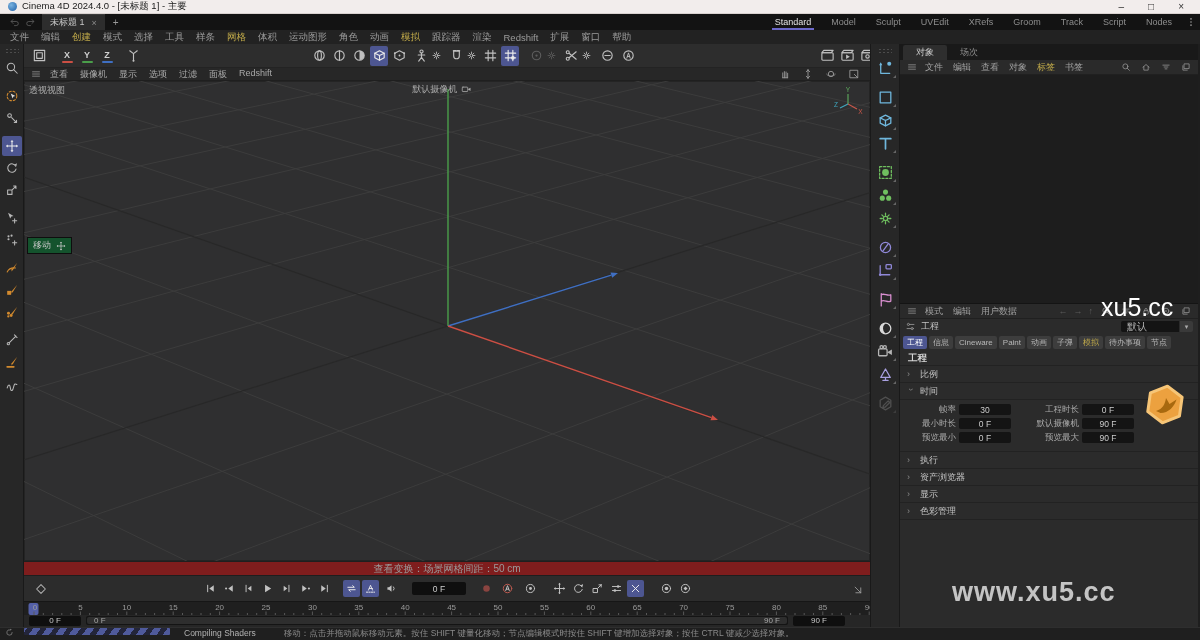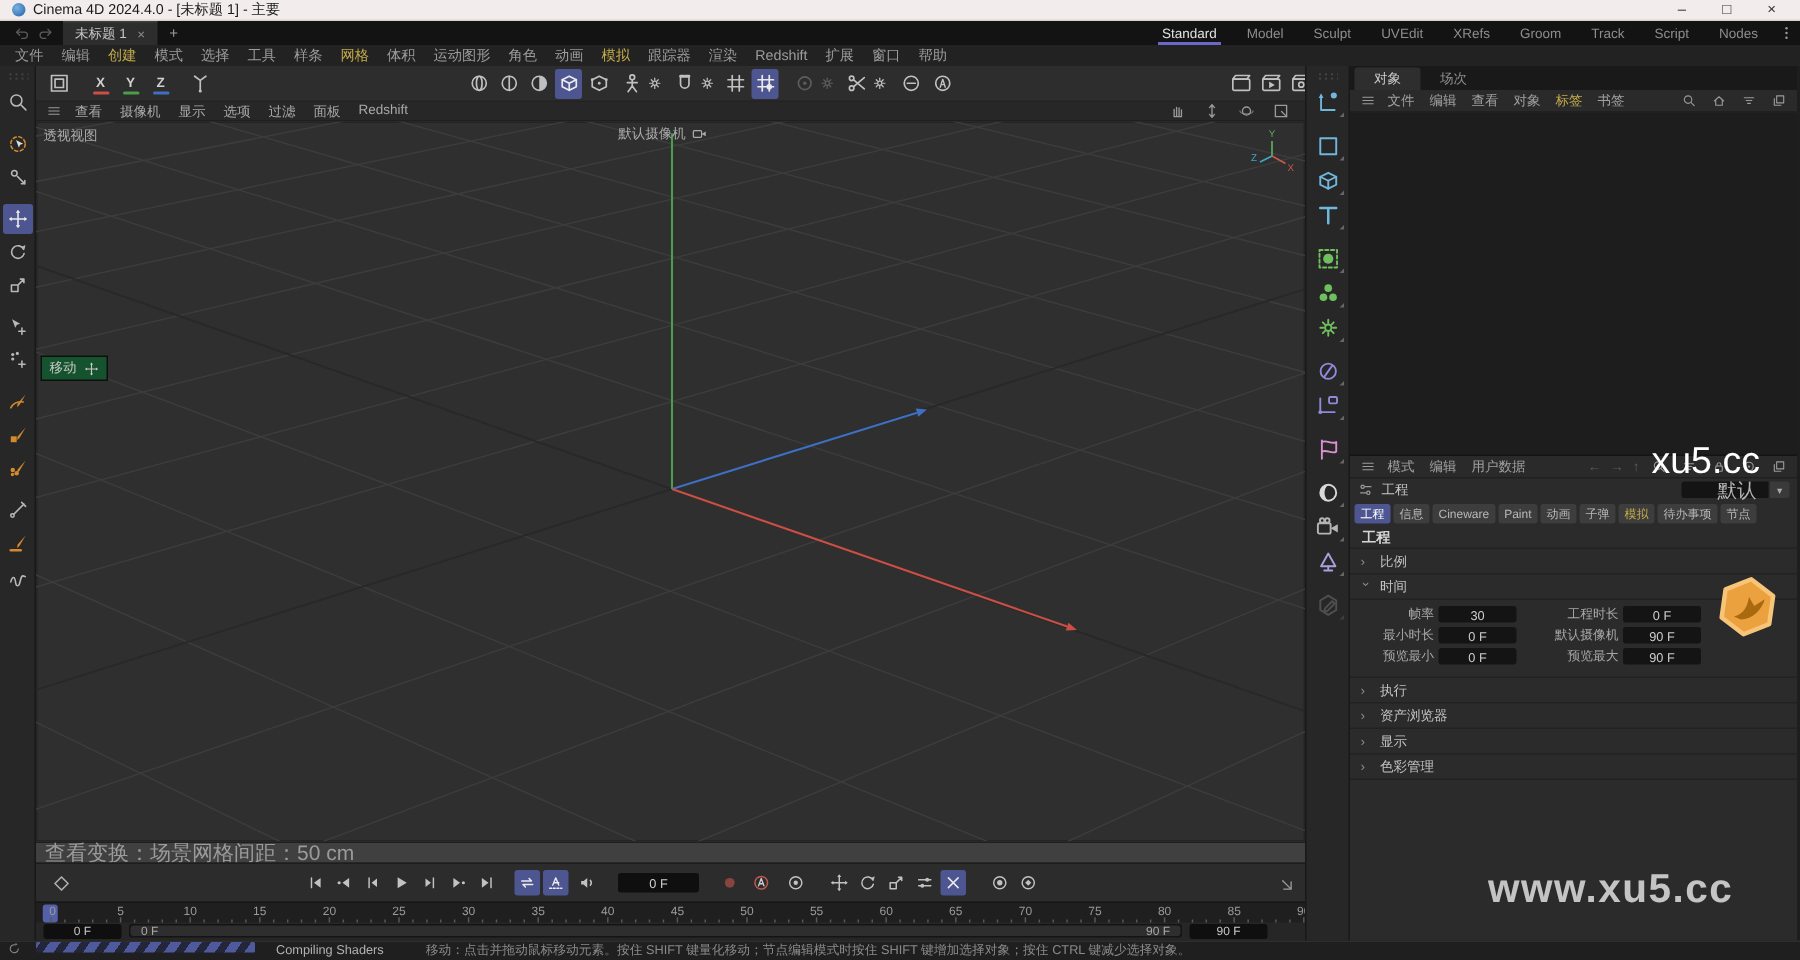--- a/index.html
+++ b/index.html
@@ -62,21 +62,21 @@
   .vp-nav .ic svg{width:12px;height:12px}
 
   .viewport{height:480px;position:relative;background:var(--viewport-bg);overflow:hidden;box-shadow:inset 0 0 0 1px #242424}
   #grid-svg{position:absolute;inset:0;width:846px;height:480px}
   .vp-label{position:absolute;left:5px;top:3px;font-size:9px;color:#ababab}
   .vp-cam{position:absolute;left:50%;transform:translateX(-58%);top:2px;font-size:9px;color:#ababab;display:flex;gap:4px;align-items:center}
   .vp-cam .ic svg{width:11px;height:11px}
   .vp-tooltip{position:absolute;left:3px;top:156px;background:#14532d;border:1px solid #0e0e0e;color:#c8c8c8;font-size:9px;padding:1px 5px;display:flex;gap:5px;}
   .vp-tooltip .ic svg{width:10px;height:10px}
   #gizmo{position:absolute;right:5px;top:4px;font-size:6.5px}
-  .vp-footer{height:14px;background:#404040;border-top:1px solid #1f1f1f;display:flex;justify-content:flex-start;align-items:center;font-size:14px;color:#9a9a9a;padding:0 6px}
+  .vp-footer{height:14px;background:#7f1d1d;border-top:1px solid #1f1f1f;display:flex;justify-content:center;align-items:center;font-size:10px;color:#9a9a9a;padding:0 6px}
 
   .transport{height:26px;background:#2c2c2c;border-top:1px solid #1e1e1e;display:flex;align-items:center;justify-content:center;position:relative}
   .t-btn{width:17px;height:17px;display:flex;align-items:center;justify-content:center;color:#c2c2c2;border-radius:2px;margin-left:2px;flex:none}
   .t-btn svg{width:13px;height:13px}
   .t-btn.active{background:var(--accent-blue);color:#ececec}
   .t-btn.rec{color:#8a4440}
   .t-btn.reca{color:#c05a50}
   .t-field{width:54px;height:13px;background:#0f0f0f;border-radius:2px;color:#cfcfcf;font-size:8.5px;display:flex;align-items:center;justify-content:center}
   .t-left{position:absolute;left:6px;color:#b0b0b0}
   .t-left svg{width:14px;height:14px}
@@ -108,21 +108,21 @@
   .pmenu .mi{padding:0 5px;white-space:nowrap}
   .pmenu .hl{color:var(--menu-highlight)}
   .pmenu .right{margin-left:auto;display:flex;gap:4px;align-items:center;color:#909090;font-size:9px}
   .pmenu .right .ic svg{width:10px;height:10px}
   .pmenu .arr{color:#5c5c5c;padding:0 1px}
   .om-tree{height:229px;background:#1d1d1d;border-bottom:1px solid #141414;flex:none}
   .am-objrow{height:15px;display:flex;align-items:center;font-size:9px;color:#c5c5c5;padding:0 5px;gap:5px;flex:none}
   .am-objrow .ic{color:#9a9a9a}
   .am-objrow .ic svg{width:11px;height:11px}
   .dropdown{margin-left:auto;display:flex;align-items:center}
-  .dd-val{width:58px;height:11px;background:#141414;border-radius:2px 0 0 2px;color:#b5b5b5;font-size:13px;display:flex;align-items:center;padding-left:24px}
+  .dd-val{width:58px;height:11px;background:#141414;border-radius:2px 0 0 2px;color:#b5b5b5;font-size:10px;display:flex;align-items:center;padding-left:6px}
   .dd-btn{width:13px;height:11px;background:#3a3a3a;border-radius:0 2px 2px 0;color:#aaa;font-size:7px;display:flex;align-items:center;justify-content:center;margin-left:1px}
   .chips{display:flex;gap:2px;padding:2px 3px;height:17px;align-items:center;flex:none}
   .chip{height:13px;padding:0 4px;background:#3d3d3d;border-radius:2px;color:#b8b8b8;font-size:8px;display:flex;align-items:center;white-space:nowrap}
   .chip.active{background:var(--accent-blue);color:#ffffff}
   .chip.highlight{color:var(--menu-highlight)}
   .sec-title{height:15px;display:flex;align-items:center;font-size:9.5px;font-weight:bold;color:#d5d5d5;padding:0 8px;border-bottom:1px solid #222;flex:none}
   .section{height:17px;display:flex;align-items:center;gap:6px;font-size:9px;color:#c2c2c2;padding:0 7px;border-bottom:1px solid #222;flex:none}
   .sec-caret{color:#8a8a8a;font-size:9px;width:7px;display:inline-block;line-height:1}
   .sec-caret.open{transform:rotate(90deg)}
   .fields{padding:4px 0 5px;border-bottom:1px solid #222}
@@ -131,21 +131,21 @@
   .finput{width:52px;height:11px;background:#141414;border-radius:2px;color:#cccccc;font-size:8.5px;display:flex;align-items:center;justify-content:center}
 
   .statusbar{height:13px;background:#1f1f1f;border-top:1px solid #2e2e2e;display:flex;align-items:flex-start;font-size:8.5px;color:#9a9a9a;padding:0 5px}
   .statusbar .ic{color:#8f8f8f}
   .statusbar .ic svg{width:9px;height:9px}
   .stripes{width:146px;height:7px;border-radius:1px;margin-left:10px;background:repeating-linear-gradient(-55deg,#4f5a9c 0 6px,#23253a 6px 11px)}
   .st-label{margin-left:14px;color:#b2b2b2;white-space:nowrap}
   .st-help{margin-left:28px;color:#8a8a8a;white-space:nowrap;overflow:hidden}
 
   .wm-top{position:absolute;left:1101px;top:295px;font-size:25px;color:#fff;z-index:60;line-height:1}
-  .wm-bottom{position:absolute;left:992px;top:579px;font-size:27px;font-weight:bold;color:#fff;opacity:.72;z-index:60;letter-spacing:1px;line-height:1}
+  .wm-bottom{position:absolute;left:952px;top:579px;font-size:27px;font-weight:bold;color:#fff;opacity:.72;z-index:60;letter-spacing:1px;line-height:1}
   .wm-logo{position:absolute;left:1144px;top:383px;z-index:60}
 </style>
 </head>
 <body>
 
 <div class="titlebar">
   <span class="appicon"></span>
   <span>Cinema 4D 2024.4.0 - [未标题 1] - 主要</span>
   <div class="winctl">
     <span>–</span>

